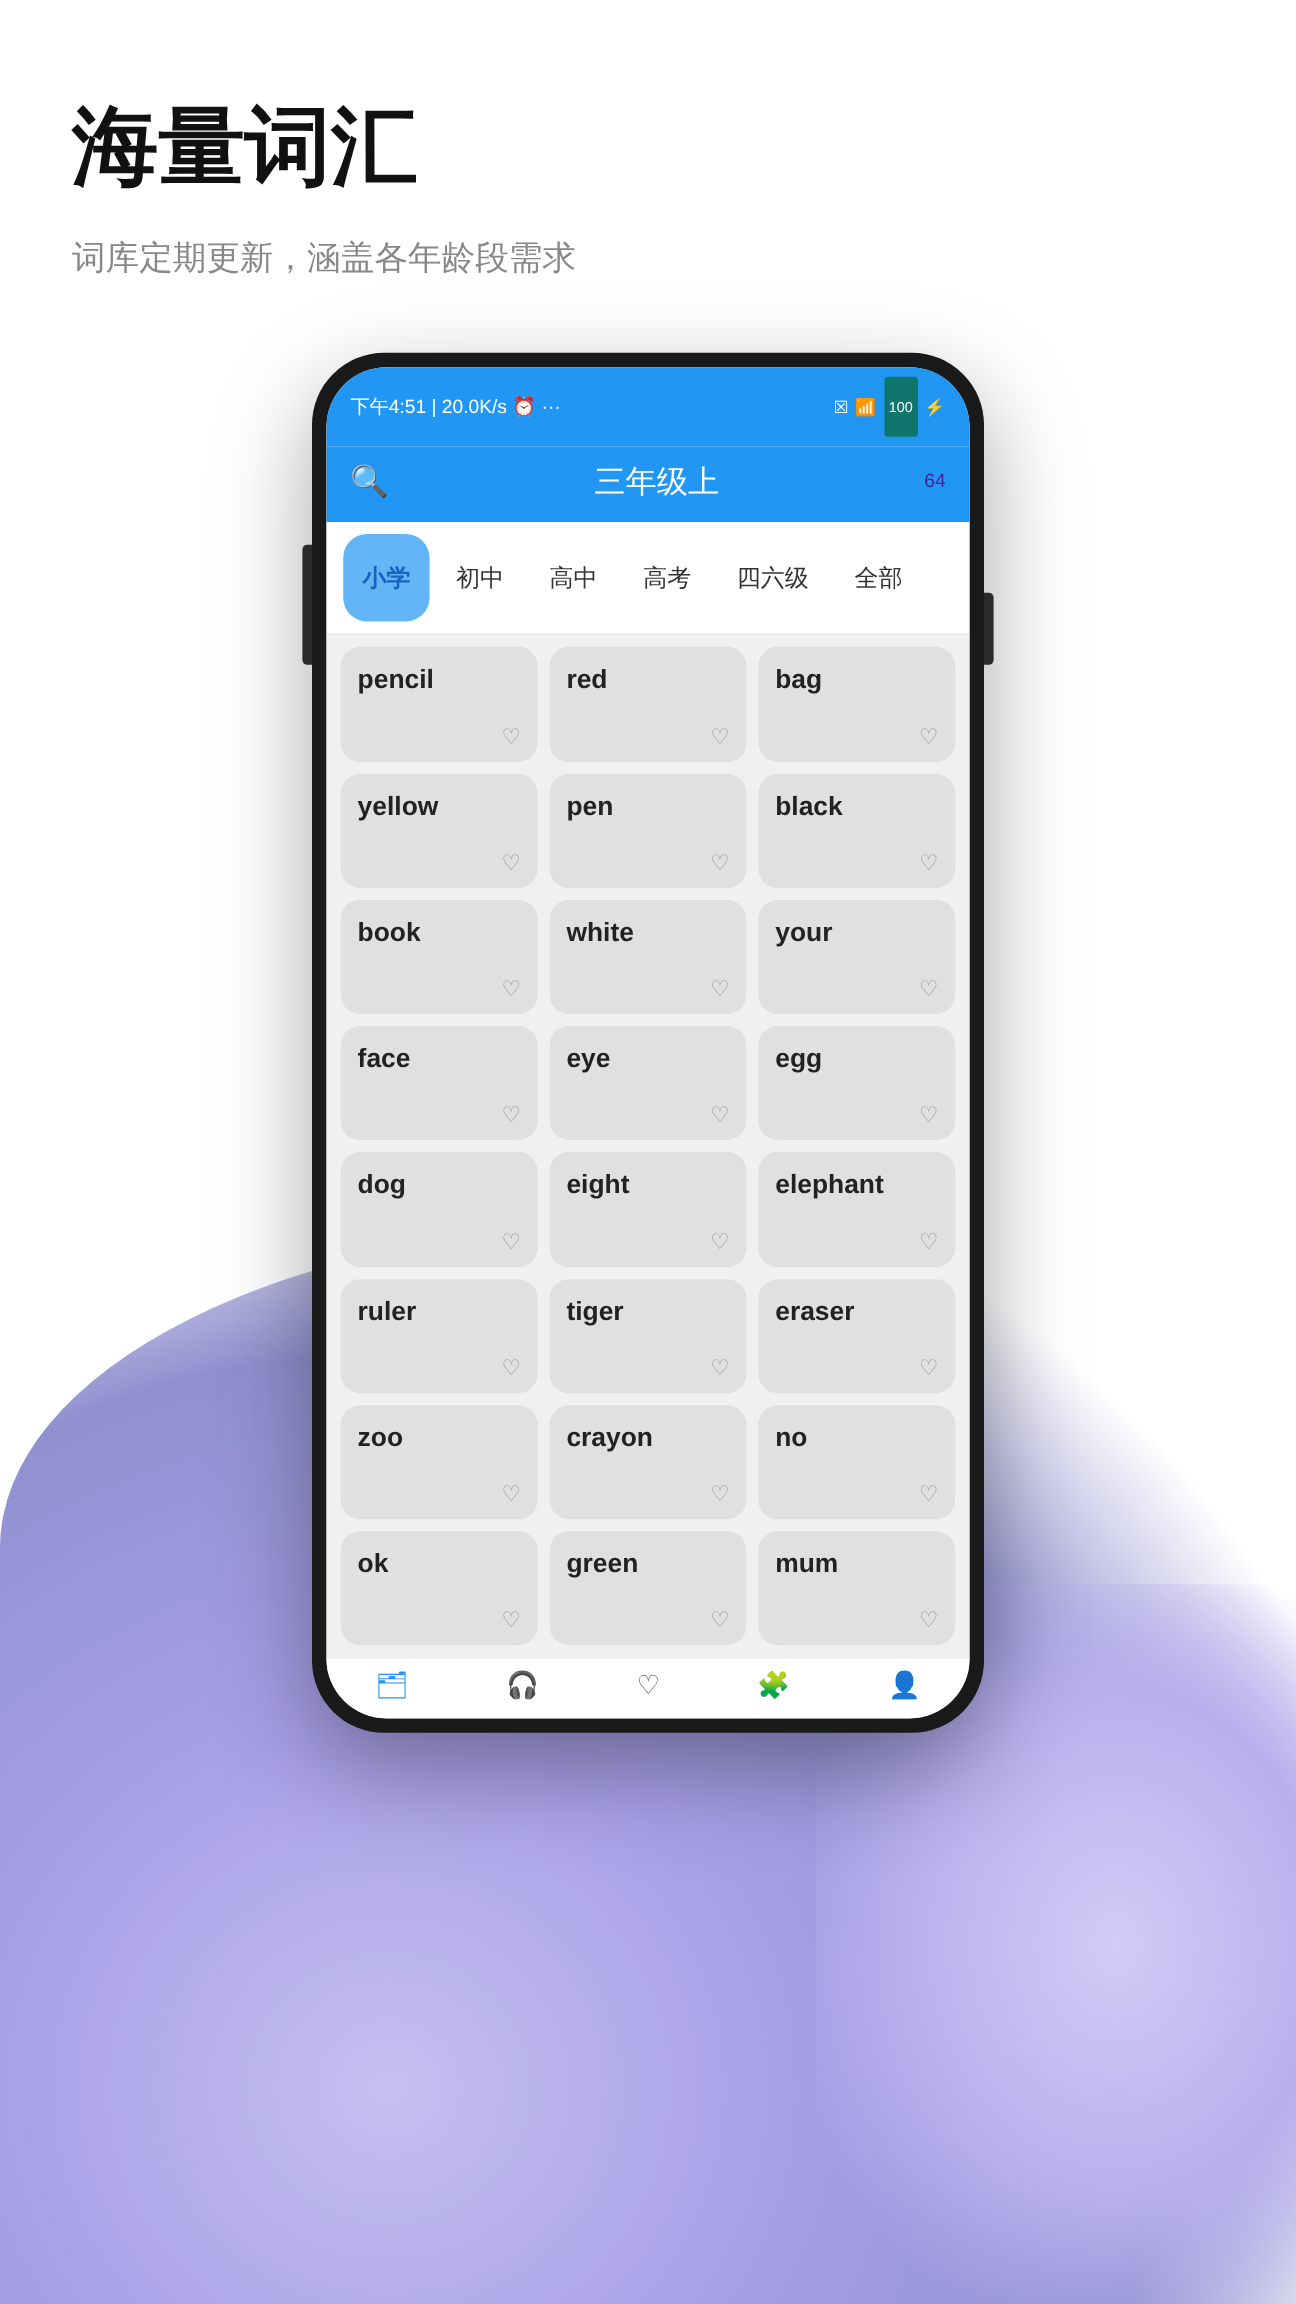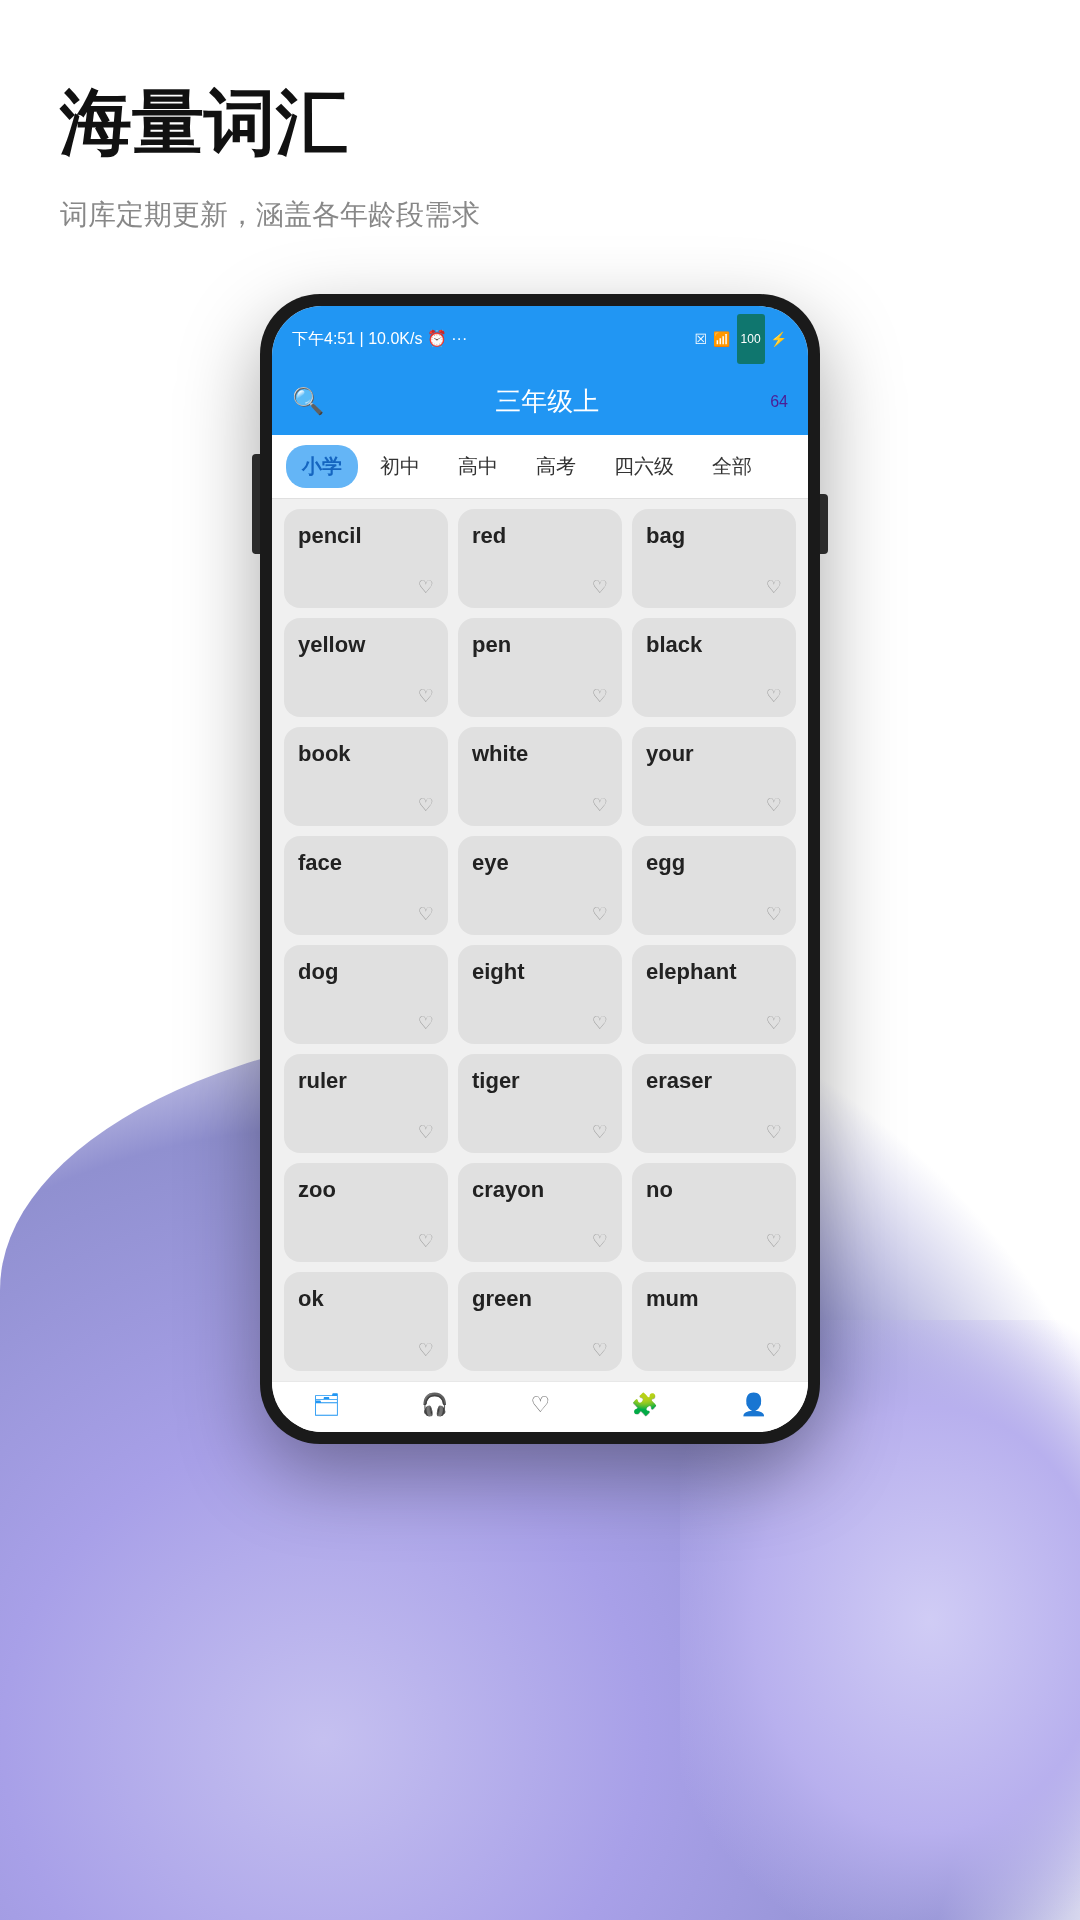--- a/index.html
+++ b/index.html
@@ -154,21 +154,21 @@
     .filter-tabs {
       background: #ffffff;
       display: flex;
       align-items: center;
       padding: 10px 14px;
       gap: 6px;
       border-bottom: 1px solid #e0e0e0;
     }
 
     .filter-tab {
-      padding: 8px 16px;
+      padding: 23px 16px;
       border-radius: 20px;
       font-size: 20px;
       color: #333;
       background: transparent;
       border: none;
       cursor: pointer;
     }
 
     .filter-tab.active {
       background: #64B5F6;
@@ -265,21 +265,21 @@
   <div class="content-area">
     <h1 class="main-title">海量词汇</h1>
     <p class="sub-title">词库定期更新，涵盖各年龄段需求</p>
 
     <div class="phone-wrapper">
       <div class="phone-frame">
         <div class="phone-screen">
 
           <div class="status-bar">
             <span class="status-left">
-              <span>下午4:51</span> | <span>10.0K/s</span> <span>⏰ ···</span>
+              <span>下午4:51</span> | <span>20.0K/s</span> <span>⏰ ···</span>
             </span>
             <div class="status-right">
               <span class="status-icon">☒</span>
               <span class="status-icon">📶</span>
               <span class="battery-badge">100</span>
               <span class="status-icon">⚡</span>
             </div>
           </div>
 
           <div class="app-header">

